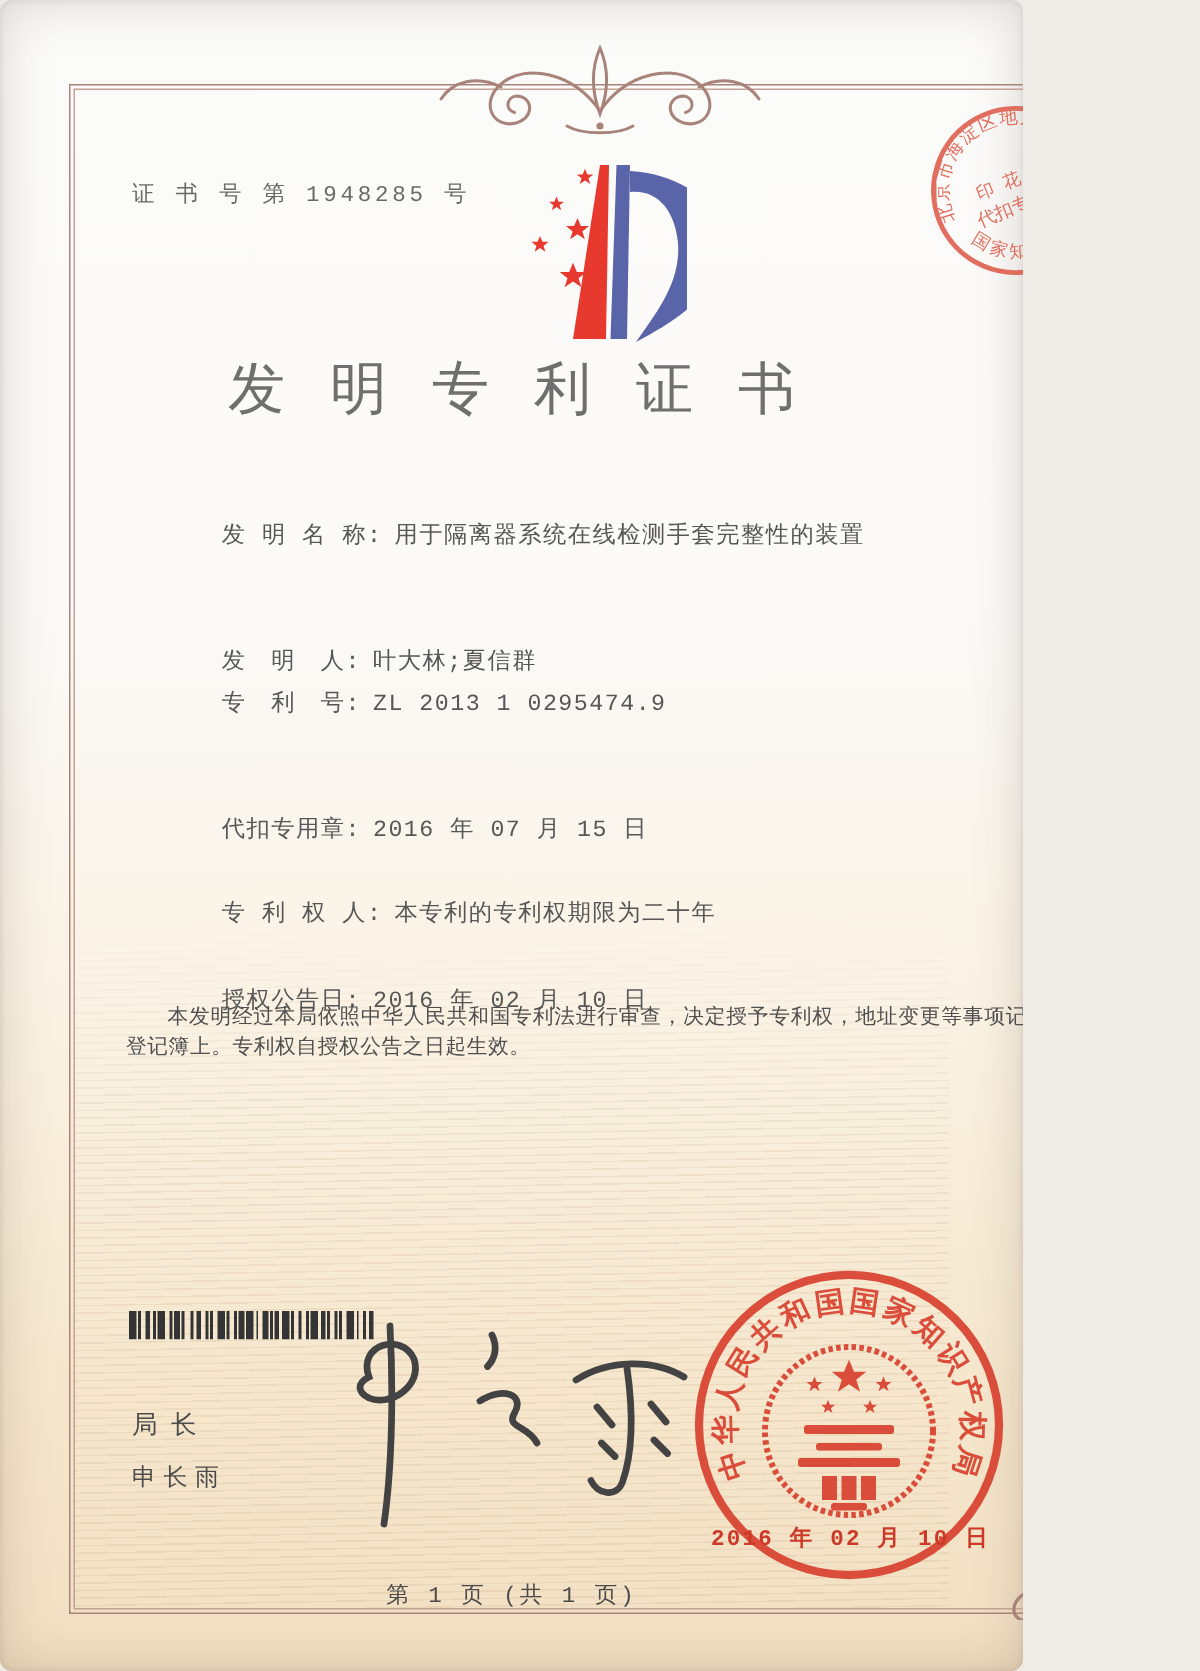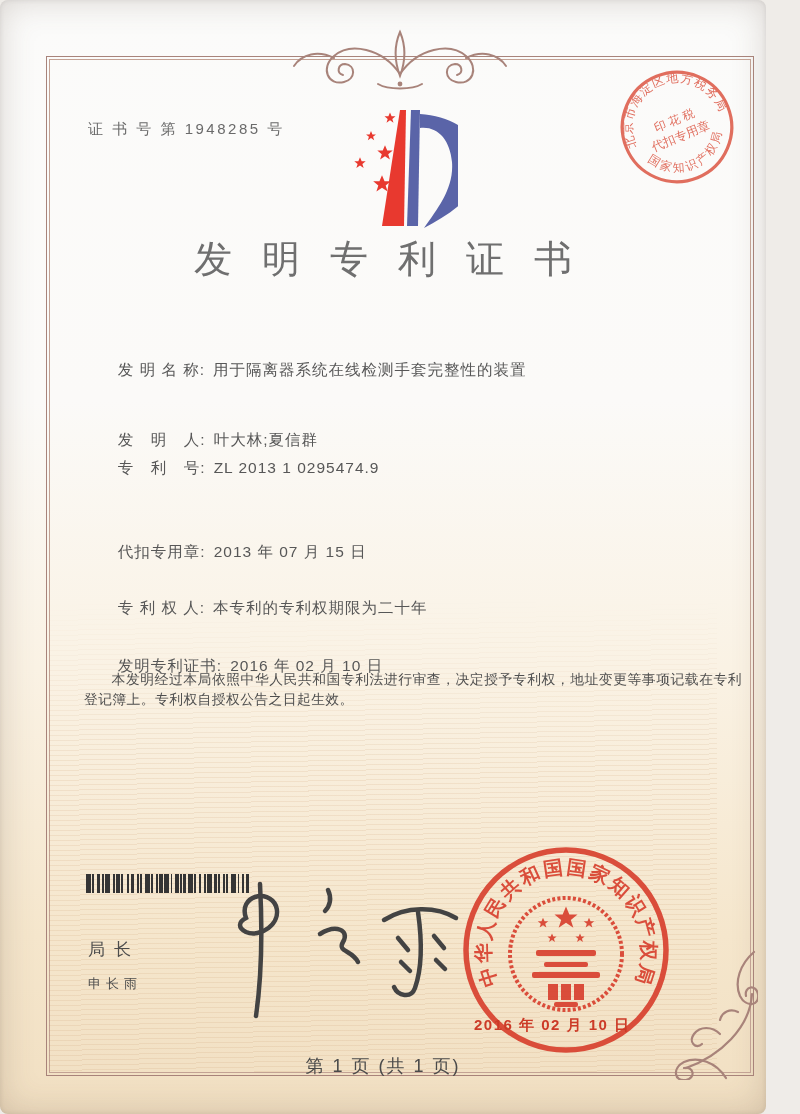--- a/index.html
+++ b/index.html
@@ -1,18 +1,18 @@
 <!DOCTYPE html>
 <html><head>
 <meta charset="utf-8">
 <style>
   html,body{margin:0;padding:0;background:#efece8;}
   .paper{
-    position:relative;width:766px;height:1114px;overflow:hidden;
-    font-family:Liberation Sans, sans-serif;
+    position:relative;width:682px;height:1114px;overflow:hidden;
+    font-family:Liberation Mono, monospace;
     background:linear-gradient(180deg,#fbfbfa 0%,#fbfaf8 36%,#faf2e4 60%,#f5e6cc 84%,#f1dfc2 100%);
     border-radius:8px;
     box-shadow:inset 0 0 34px rgba(96,74,60,.22), inset 0 0 5px rgba(0,0,0,.10);
   }
   .abs{position:absolute;}
   
   .frame{left:46px;top:56px;width:706px;height:1018px;border:1px solid #a8837a;}
   .frame::after{content:"";position:absolute;inset:2px;border:1px solid #c3a294;}
   
   .guilloche{left:49px;right:49px;top:600px;height:472px;pointer-events:none;
@@ -28,25 +28,25 @@
   .field{position:absolute;left:0;font-size:15.5px;color:#575757;letter-spacing:1px;white-space:pre;}
   .field .lab{margin-right:8px;}
   .paras{left:84px;top:670px;width:658px;font-size:13.8px;line-height:20px;color:#4f4f4f;
     text-align:justify;letter-spacing:.4px;}
   .paras p{margin:0;text-indent:2em;}
   .paras p + p{margin-top:7px;}
   #barcode{left:86px;top:874px;width:208px;height:19px;display:flex;overflow:hidden;}
   #barcode i{display:block;height:100%;background:#343434;flex:none;}
   #barcode i.g{background:transparent;}
   .signer-title{left:88px;top:938px;font-size:17px;color:#4c4c4c;letter-spacing:9px;}
-  .signer-name{left:88px;top:975px;font-size:13px;color:#4c4c4c;letter-spacing:5px;}
+  .signer-name{left:88px;top:975px;font-size:16px;color:#4c4c4c;letter-spacing:5px;}
   .signature{left:208px;top:878px;width:272px;height:150px;}
   .mainseal{left:460px;top:844px;width:212px;height:212px;opacity:.92;}
   .sealdate{left:474px;top:1016px;font-size:15px;color:#cc3a27;letter-spacing:1.5px;white-space:pre;font-weight:bold;}
-  .footer{left:0;right:0;top:1054px;text-align:center;font-size:18px;color:#4a4a4a;letter-spacing:2px;white-space:pre;}
+  .footer{left:0;right:0;top:1054px;text-align:center;font-size:15px;color:#4a4a4a;letter-spacing:2px;white-space:pre;}
   .orn-top{left:288px;top:26px;width:224px;height:72px;}
   .orn-corner{left:608px;top:938px;width:150px;height:142px;}
 </style>
 </head>
 <body>
 
 <div class="paper">
 
   <div class="abs frame"></div>
   <div class="abs guilloche"></div>
@@ -104,37 +104,37 @@
     <text font-size="11" fill="#dd5b49" letter-spacing="2">
       <textPath href="#taxArcBottom" startOffset="50%" text-anchor="middle">国家知识产权局</textPath>
     </text>
     <text x="55" y="52" text-anchor="middle" font-size="11" fill="#dd5b49">印 花 税</text>
     <text x="55" y="68" text-anchor="middle" font-size="11.5" fill="#dd5b49">代扣专用章</text>
   </svg>
 
   <div class="abs title">发明专利证书</div>
 
   <div class="abs fields">
-    <div class="field" style="top:342px">
+    <div class="field" style="top:328px">
       <span class="lab">发 明 名 称:</span><span>用于隔离器系统在线检测手套完整性的装置</span>
     </div>
     <div class="field" style="top:412px">
       <span class="lab">发　明　人:</span><span>叶大林;夏信群</span>
     </div>
     <div class="field" style="top:440px">
       <span class="lab">专　利　号:</span><span>ZL 2013 1 0295474.9</span>
     </div>
     <div class="field" style="top:524px">
-      <span class="lab">代扣专用章:</span><span>2013 年 07 月 15 日</span>
+      <span class="lab">代扣专用章:</span><span>2016 年 07 月 15 日</span>
     </div>
     <div class="field" style="top:580px">
       <span class="lab">专 利 权 人:</span><span>本专利的专利权期限为二十年</span>
     </div>
     <div class="field" style="top:638px">
-      <span class="lab">发明专利证书:</span><span>2016 年 02 月 10 日</span>
+      <span class="lab">授权公告日:</span><span>2016 年 02 月 10 日</span>
     </div>
   </div>
 
   <div class="abs paras">
     <p>本发明经过本局依照中华人民共和国专利法进行审查，决定授予专利权，地址变更等事项记载在专利登记簿上。专利权自授权公告之日起生效。</p>
   </div>
 
   <div id="barcode" class="abs">
       <i class="" style="width:4.800000000000001px"></i>
       <i class="g" style="width:1.6px"></i>

